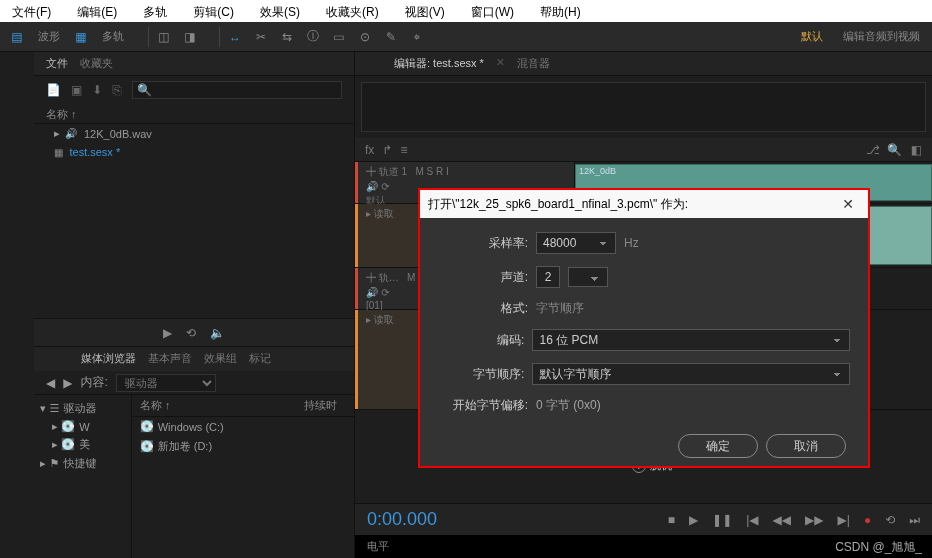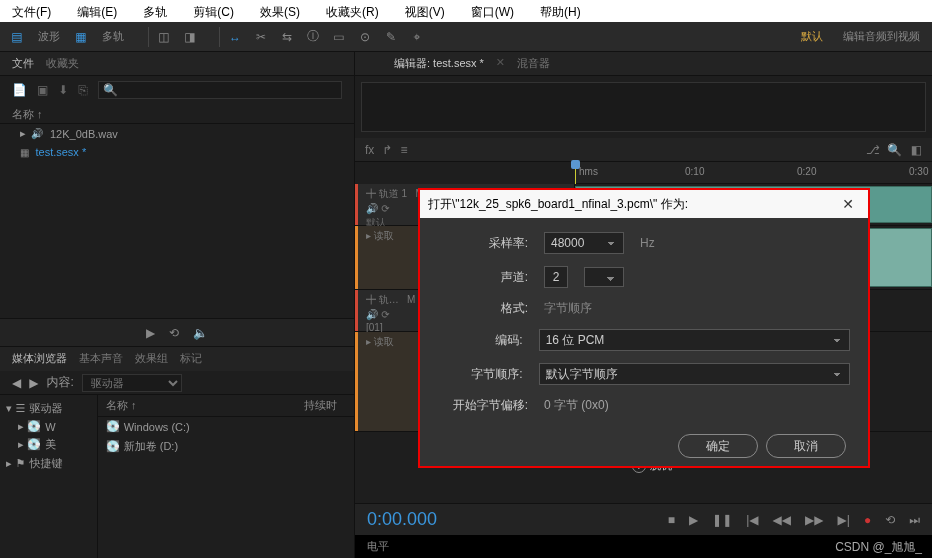--- a/index.html
+++ b/index.html
@@ -9,21 +9,21 @@
 .toolbar { height: 30px; background: #2a2a2a; border-bottom: 1px solid #111; display: flex; align-items: center; padding: 0 6px; }
 .tb-group { display: flex; gap: 4px; align-items: center; margin-right: 14px; }
 .tb-btn { width: 22px; height: 22px; display: flex; align-items: center; justify-content: center; color: #888; cursor: pointer; }
 .tb-btn.blue { color: #3a96dd; }
 .tb-text { color: #888; font-size: 11px; padding: 2px 6px; cursor: pointer; }
 .tb-text.yellow { color: #d4a640; }
 .tb-right { margin-left: auto; display: flex; gap: 8px; }
 .tb-sep { width: 1px; height: 20px; background: #444; margin: 0 4px; }
 
 .main { display: flex; height: 506px; }
-.left { width: 355px; display: flex; flex-direction: column; border-right: 1px solid #111; }
+.left { width: 355px; display: flex; flex-direction: column; border-right: 1px solid #111; padding-left: 34px; }
 .right { flex: 1; display: flex; flex-direction: column; }
 
 .panel-tabs { height: 24px; display: flex; gap: 12px; padding: 4px 12px; border-bottom: 1px solid #111; background: #232323; }
 .panel-tabs span { color: #777; font-size: 11px; cursor: pointer; }
 .panel-tabs span.active { color: #bbb; }
 
 .file-tools { height: 28px; display: flex; align-items: center; gap: 10px; padding: 0 12px; }
 .file-tools .ico { color: #666; cursor: pointer; }
 .search { flex: 1; height: 18px; background: #1a1a1a; border: 1px solid #333; display: flex; align-items: center; padding: 0 4px; color: #555; }
 
@@ -31,21 +31,21 @@
 .file-list { flex: 1; background: #1e1e1e; }
 .file-item { display: flex; align-items: center; padding: 3px 20px; gap: 6px; font-size: 11px; }
 .file-item .fico { color: #888; font-size: 10px; }
 .file-item.sel { color: #3a96dd; }
 
 .transport { height: 28px; display: flex; align-items: center; justify-content: center; gap: 14px; color: #888; background: #232323; border-top: 1px solid #111; }
 
 .media-browser { height: 212px; display: flex; flex-direction: column; border-top: 1px solid #111; }
 .mb-tabs { height: 24px; display: flex; gap: 12px; padding: 4px 12px; background: #232323; }
 .mb-tabs span { color: #777; font-size: 11px; }
-.mb-tabs span.active { color: #bbb; }
+.mb-tabs span.active { color: #bbb; margin-left: 35px; }
 .mb-tools { height: 24px; display: flex; align-items: center; gap: 8px; padding: 0 12px; border-bottom: 1px solid #111; }
 .mb-select { height: 18px; background: #1a1a1a; border: 1px solid #333; color: #777; font-size: 11px; padding: 0 4px; }
 .mb-body { flex: 1; display: flex; }
 .mb-tree { width: 98px; border-right: 1px solid #111; padding: 4px 6px; }
 .mb-tree-item, .mb-list-item { display: flex; align-items: center; gap: 4px; font-size: 11px; padding: 2px 0; }
 .mb-list { flex: 1; }
 .mb-list-head { display: flex; font-size: 11px; color: #888; border-bottom: 1px solid #111; }
 .mb-list-head span:first-child { flex: 1; padding: 3px 8px; }
 .mb-list-head span:last-child { width: 50px; padding: 3px 0; }
 
@@ -72,21 +72,21 @@
 .time-display .controls { margin-left: auto; display: flex; gap: 14px; color: #888; font-size: 12px; }
 .red-dot { color: #c33; }
 
 .watermark { position: absolute; bottom: 2px; right: 10px; color: #aaa; font-size: 12px; }
 
 
 .dialog { position: absolute; left: 418px; top: 188px; width: 452px; height: 280px; background: #333; border: 2px solid #e00; z-index: 100; }
 .dlg-title { height: 28px; background: #f8f8f8; color: #000; font-size: 12px; display: flex; align-items: center; padding: 0 8px; }
 .dlg-close { margin-left: auto; font-size: 14px; cursor: pointer; color: #333; padding: 0 6px; }
 .dlg-body { padding: 14px 18px; color: #ccc; display: flex; flex-direction: column; gap: 12px; }
-.dlg-row { display: flex; align-items: center; gap: 16px; }
+.dlg-row { display: flex; align-items: center; gap: 8px; }
 .dlg-label { width: 90px; text-align: right; color: #ccc; font-size: 12px; }
 .dlg-input { background: #222; border: 1px solid #555; color: #ccc; height: 22px; padding: 0 6px; font-size: 12px; }
 .dlg-select { background: #222; border: 1px solid #555; color: #ccc; height: 22px; padding: 0 6px; font-size: 12px; appearance: none; background-image: linear-gradient(45deg, transparent 50%, #888 50%), linear-gradient(135deg, #888 50%, transparent 50%); background-position: calc(100% - 12px) 9px, calc(100% - 8px) 9px; background-size: 4px 4px; background-repeat: no-repeat; }
 .dlg-select.wide { width: 330px; }
 .dlg-select.mid { width: 80px; }
 .dlg-select.small { width: 40px; height: 20px; }
 .dlg-static { color: #888; font-size: 12px; }
 .dlg-btns { display: flex; gap: 8px; justify-content: flex-end; margin-top: 8px; padding-right: 4px; }
 .dlg-btn { width: 80px; height: 24px; border: 1px solid #888; border-radius: 12px; background: transparent; color: #ccc; font-size: 12px; cursor: pointer; }
 
@@ -231,29 +231,20 @@
     </div>
     <div class="overview"></div>
     <div class="track-tools">
       <span>fx</span>
       <span>↱</span>
       <span>≡</span>
       <div style="flex:1"></div>
       <span>⎇</span>
       <span>🔍</span>
       <span>◧</span>
-    </div>
-    <div style="position:relative">
-      <div class="timeline-ruler">
-        <div class="playhead"></div>
-        <span class="ruler-mark" style="left:4px">hms</span>
-        <span class="ruler-mark" style="left:110px">0:10</span>
-        <span class="ruler-mark" style="left:222px">0:20</span>
-        <span class="ruler-mark" style="left:334px">0:30</span>
-      </div>
     </div>
     <div class="track-area">
       <div class="track">
         <div class="track-head red">
           <div>╋ <span>轨道 1</span> &nbsp; M S R I</div>
           <div>🔊 ⟳</div>
           <div style="color:#666">默认</div>
           <div>[01]</div>
         </div>
         <div class="track-content">

